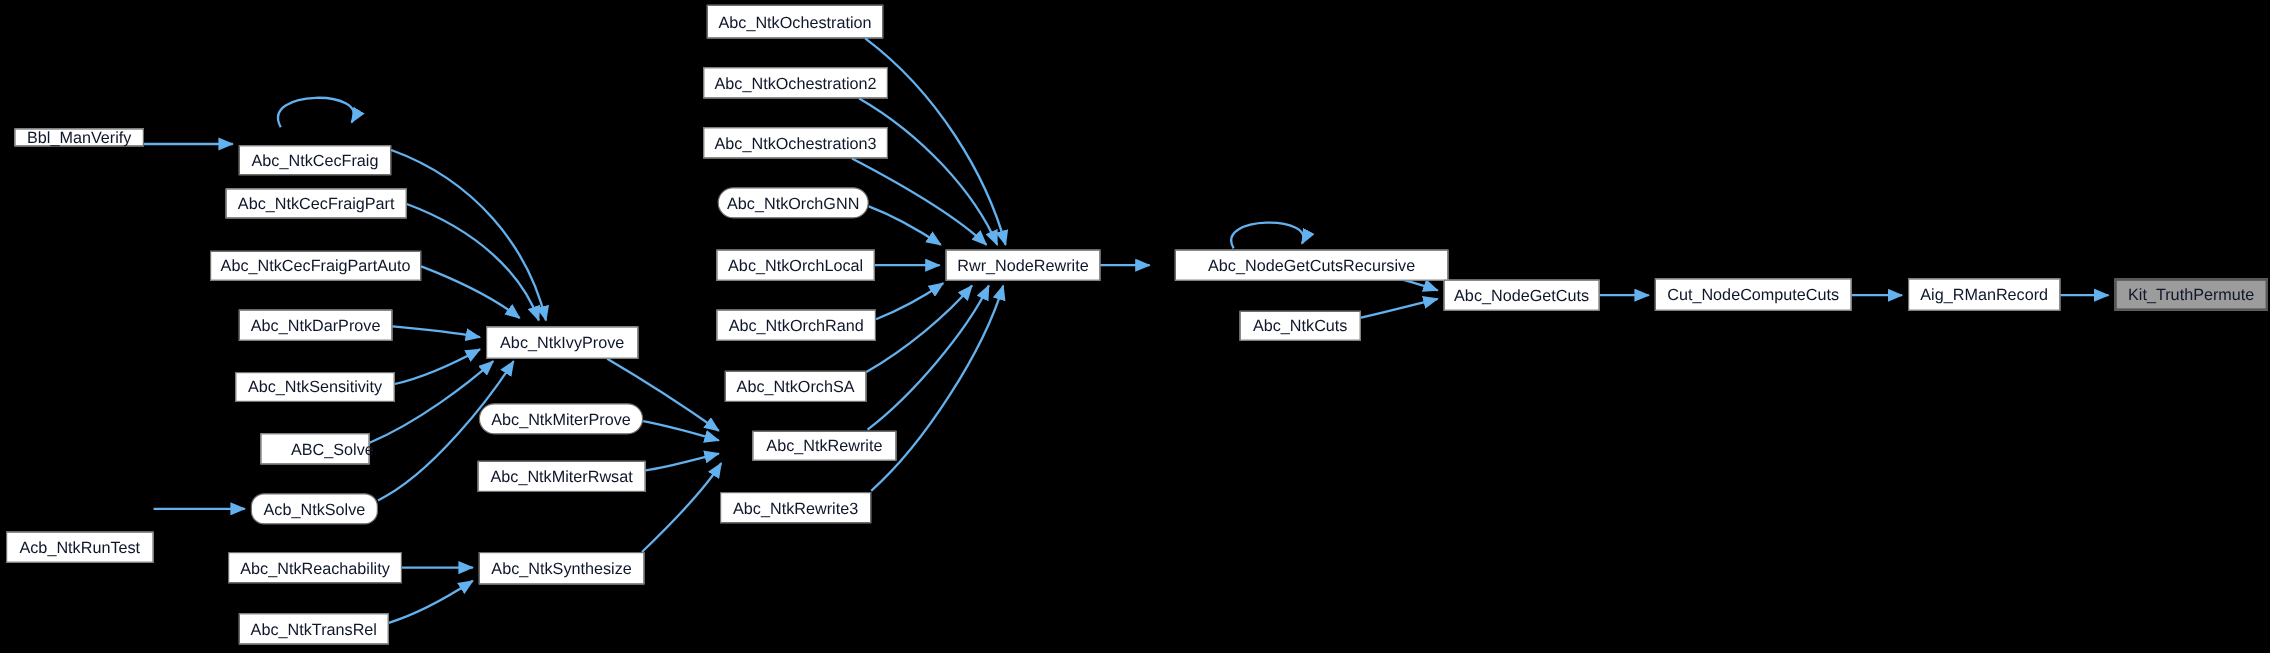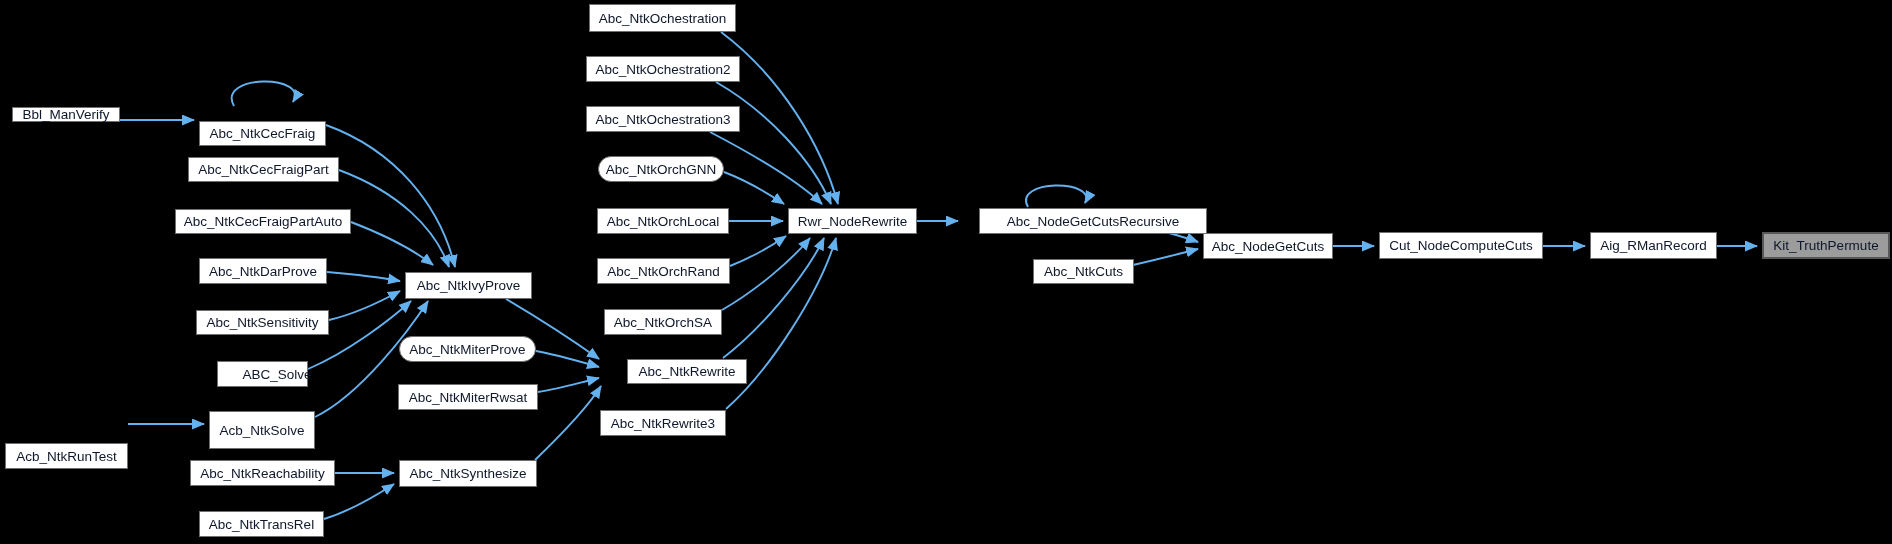--- a/index.html
+++ b/index.html
@@ -86,21 +86,21 @@
     </svg>
   <div id="node-layer">
       <div class="node" style="left: 12px; top: 107px; width: 108px; height: 15px;">Bbl_ManVerify</div>
       <div class="node" style="left: 199px; top: 121px; width: 127px; height: 25px;">Abc_NtkCecFraig</div>
       <div class="node" style="left: 188px; top: 157px; width: 151px; height: 25px;">Abc_NtkCecFraigPart</div>
       <div class="node" style="left: 175px; top: 209px; width: 176px; height: 25px;">Abc_NtkCecFraigPartAuto</div>
       <div class="node" style="left: 199px; top: 258px; width: 128px; height: 26px;">Abc_NtkDarProve</div>
       <div class="node" style="left: 196px; top: 310px; width: 133px; height: 25px;">Abc_NtkSensitivity</div>
       <div class="node" style="left: 217px; top: 361px; width: 91px; height: 26px; padding-left: 29px;">ABC_Solve</div>
       <div class="node" style="left: 5px; top: 411px; width: 123px; height: 26px; margin-top: 32px;">Acb_NtkRunTest</div>
-      <div class="node" style="left: 209px; top: 411px; width: 106px; height: 38px;">Acb_NtkSolve</div>
+      <div class="node" style="left: 209px; top: 411px; width: 106px; height: 26px; border-radius: 11px;">Acb_NtkSolve</div>
       <div class="node" style="left: 190px; top: 460px; width: 145px; height: 26px;">Abc_NtkReachability</div>
       <div class="node" style="left: 199px; top: 511px; width: 125px; height: 26px;">Abc_NtkTransRel</div>
       <div class="node" style="left: 405px; top: 272px; width: 127px; height: 27px;">Abc_NtkIvyProve</div>
       <div class="node" style="left: 399px; top: 336px; width: 137px; height: 26px; border-radius: 13px;">Abc_NtkMiterProve</div>
       <div class="node" style="left: 398px; top: 384px; width: 140px; height: 26px;">Abc_NtkMiterRwsat</div>
       <div class="node" style="left: 399px; top: 460px; width: 138px; height: 27px;">Abc_NtkSynthesize</div>
       <div class="node" style="left: 589px; top: 4px; width: 147px; height: 28px;">Abc_NtkOchestration</div>
       <div class="node" style="left: 586px; top: 56px; width: 154px; height: 26px;">Abc_NtkOchestration2</div>
       <div class="node" style="left: 586px; top: 106px; width: 154px; height: 26px;">Abc_NtkOchestration3</div>
       <div class="node" style="left: 598px; top: 156px; width: 126px; height: 26px; border-radius: 13px;">Abc_NtkOrchGNN</div>

